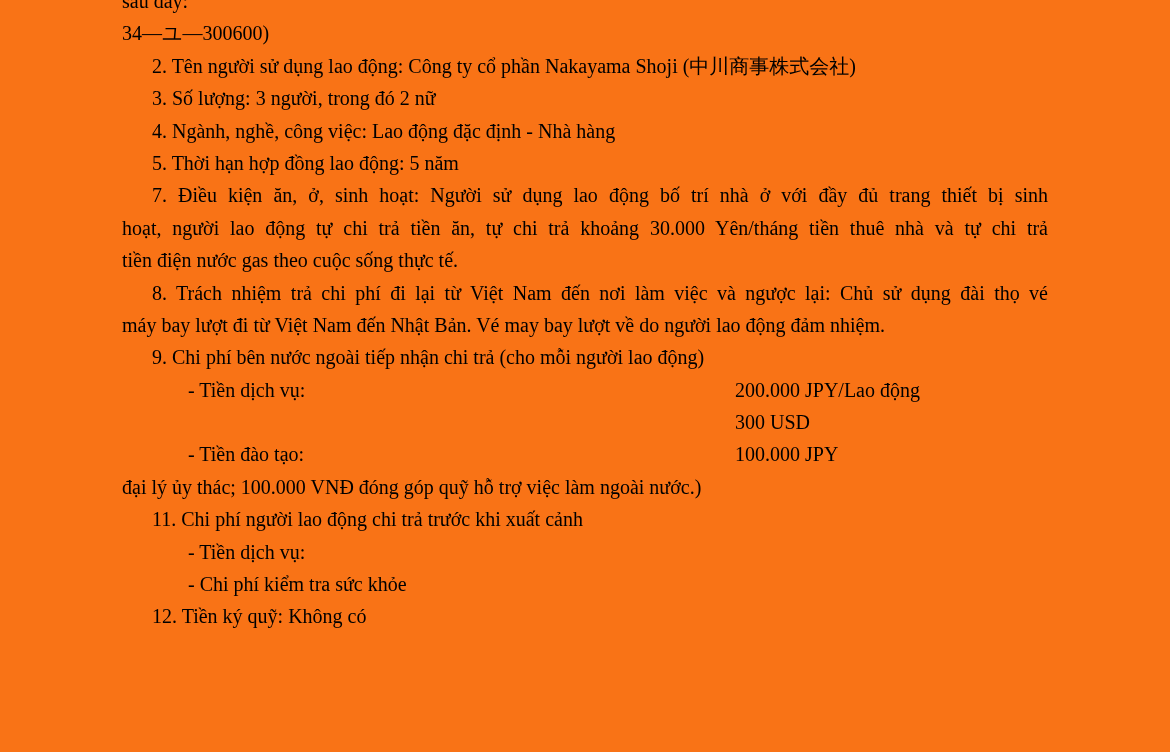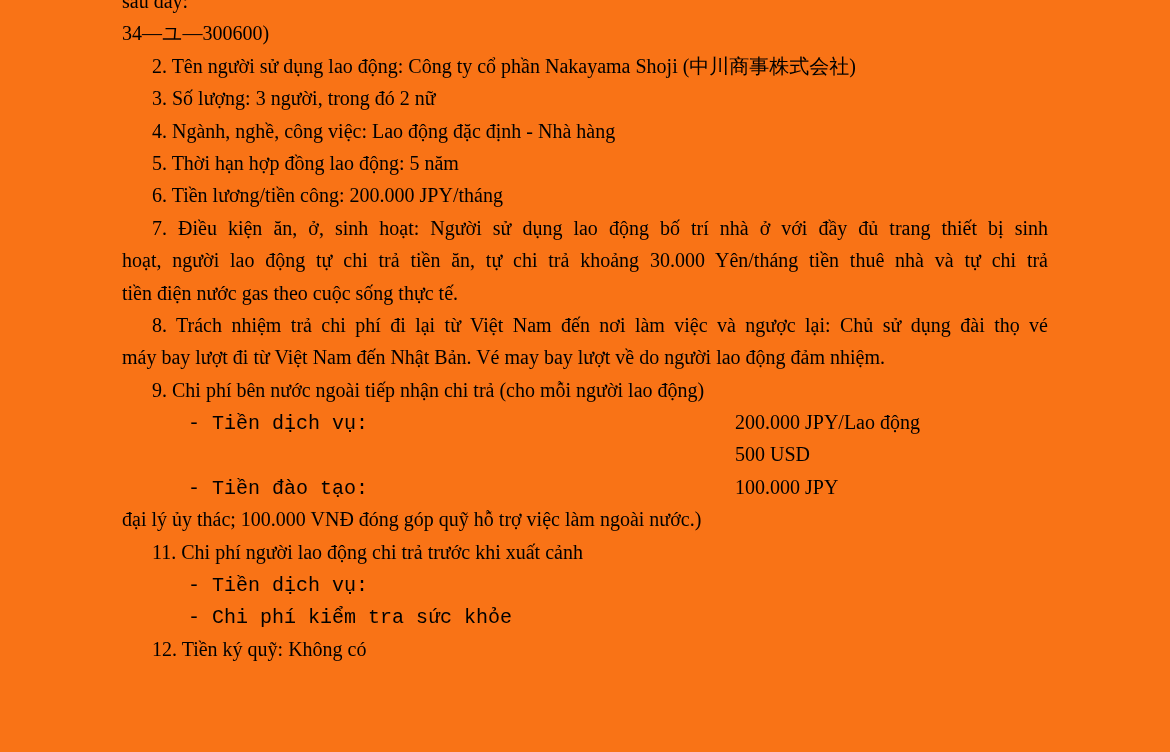--- a/index.html
+++ b/index.html
@@ -29,21 +29,21 @@
     font-size: 20px;
     white-space: nowrap;
     color: #000000;
   }
   .indent { padding-left: 30px; }   
   .sub    { padding-left: 66px; }   
   .just   {                         
     text-align: justify;
     text-align-last: justify;
   }
-  .kv-label { display: inline; font-family: Liberation Mono, monospace; }
+  .kv-label { display: inline; }
   .kv-value {
     position: absolute;
     left: 613px;
     top: 0;
     line-height: 32.4px;
   }
 </style>
 </head>
 <body>
 
@@ -56,38 +56,37 @@
     <div class="ln">34—ユ—300600)</div>
 
     <div class="ln indent">2. Tên người sử dụng lao động: Công ty cổ phần Nakayama Shoji (中川商事株式会社)</div>
 
     <div class="ln indent">3. Số lượng: 3 người, trong đó 2 nữ</div>
 
     <div class="ln indent">4. Ngành, nghề, công việc: Lao động đặc định - Nhà hàng</div>
 
     <div class="ln indent">5. Thời hạn hợp đồng lao động: 5 năm</div>
 
-    <div class="ln indent">6. Tiền lương/tiền công: 200.000 JPY/tháng</div>
 
     <div class="ln indent just">7. Điều kiện ăn, ở, sinh hoạt: Người sử dụng lao động bố trí nhà ở với đầy đủ trang thiết bị sinh</div>
     <div class="ln just">hoạt, người lao động tự chi trả tiền ăn, tự chi trả khoảng 30.000 Yên/tháng tiền thuê nhà và tự chi trả</div>
     <div class="ln">tiền điện nước gas theo cuộc sống thực tế.</div>
 
     <div class="ln indent just">8. Trách nhiệm trả chi phí đi lại từ Việt Nam đến nơi làm việc và ngược lại: Chủ sử dụng đài thọ vé</div>
     <div class="ln">máy bay lượt đi từ Việt Nam đến Nhật Bản. Vé may bay lượt về do người lao động đảm nhiệm.</div>
 
     <div class="ln indent">9. Chi phí bên nước ngoài tiếp nhận chi trả (cho mỗi người lao động)</div>
 
     <div class="ln">
       <span class="kv-label sub">- Tiền dịch vụ:</span>
       <span class="kv-value">200.000 JPY/Lao động</span>
     </div>
 
     <div class="ln">
-      <span class="kv-value">500 USD</span>
+      <span class="kv-value">300 USD</span>
     </div>
 
     <div class="ln">
       <span class="kv-label sub">- Tiền đào tạo:</span>
       <span class="kv-value">100.000 JPY</span>
     </div>
 
 
     <div class="ln">đại lý ủy thác; 100.000 VNĐ đóng góp quỹ hỗ trợ việc làm ngoài nước.)</div>
 

